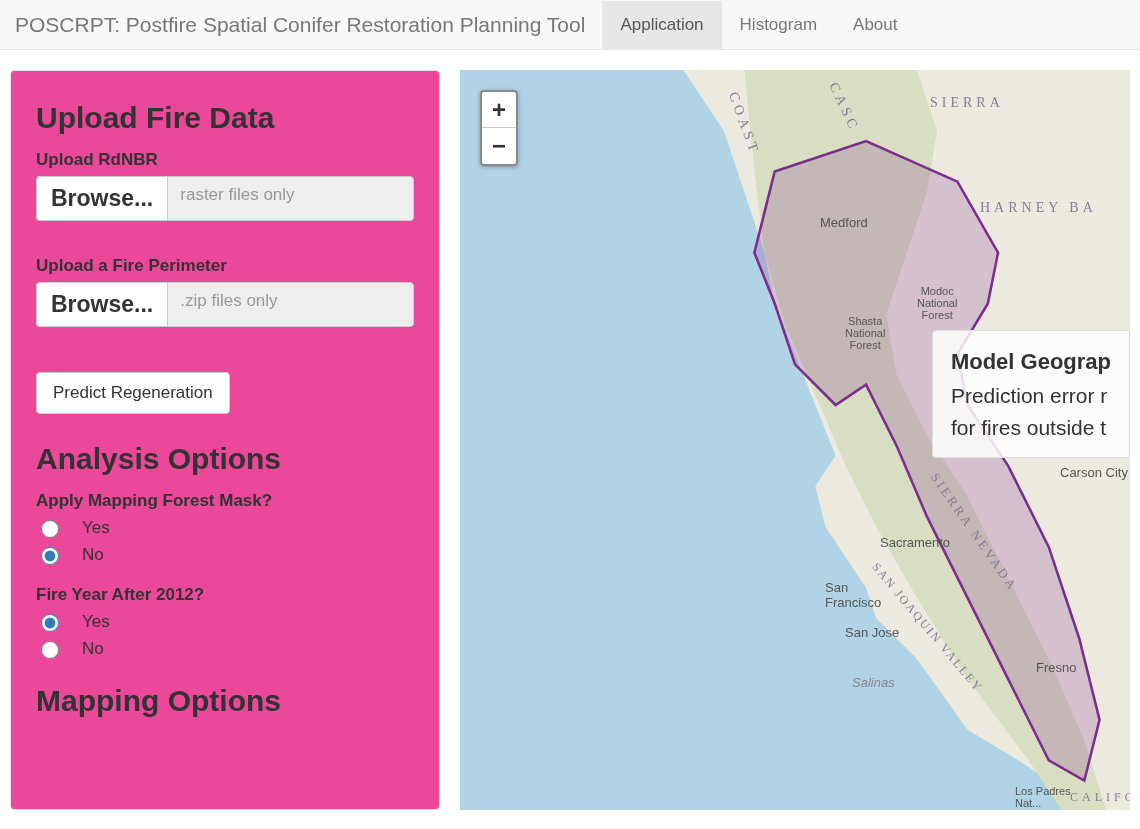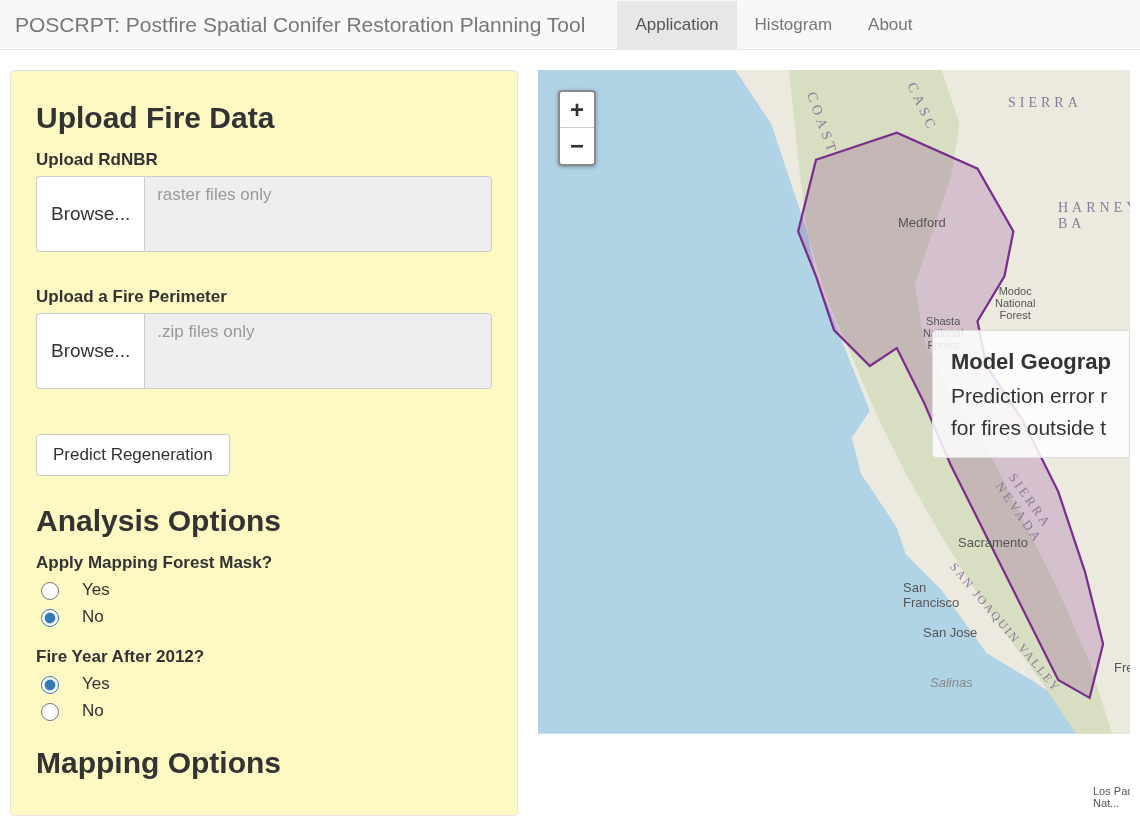--- a/index.html
+++ b/index.html
@@ -2,38 +2,38 @@
 <html><head>
 <meta charset="utf-8">
 <style>
   * { box-sizing: border-box; }
   html, body { margin:0; padding:0; font-family: "Helvetica Neue", Helvetica, Arial, sans-serif; color:#333; background:#fff; }
   .navbar {
     display:flex; align-items:center; height:50px;
     background:#f8f8f8; border-bottom:1px solid #e7e7e7;
     padding:0 15px; width:100%;
   }
-  .navbar-title { color:#777; font-size:21px; font-weight:400; margin-right:32px; }
+  .navbar-title { color:#777; font-size:21px; font-weight:400; margin-right:17px; }
   .nav-tabs { display:flex; }
   .nav-tab { padding:14px 18px; color:#777; font-size:17px; cursor:pointer; }
   .nav-tab.active { background:#e7e7e7; color:#555; }
   .main { display:flex; padding:20px 10px; gap:20px; }
 
   .sidebar {
-    width:508px; min-height:740px;
-    background:#fef9c3; border:1px solid #e3e3e3; border-radius:4px;
+    width:430px; min-height:740px;
+    background:#ec4899; border:1px solid #e3e3e3; border-radius:4px;
     padding:20px 25px;
   }
   .h2 { font-size:30px; font-weight:600; margin:10px 0 15px 0; color:#333; }
   .label { font-weight:700; font-size:17px; margin:10px 0 6px 0; color:#333; }
 
   .file-row { display:flex; margin-bottom:35px; }
   .browse-btn {
     background:#fff; border:1px solid #ccc; border-right:none;
-    border-radius:4px 0 0 4px; padding:26px 14px; font-size:19px; color:#333; cursor:pointer;
+    border-radius:4px 0 0 4px; padding:8px 14px; font-size:23px; color:#333; cursor:pointer;font-weight:bold;
   }
   .file-disp {
     flex:1; background:#eee; border:1px solid #ccc; border-radius:0 4px 4px 0;
     padding:8px 12px; color:#999; font-size:17px;
   }
   .predict-btn {
     background:#fff; border:1px solid #ccc; border-radius:4px;
     padding:10px 16px; font-size:17px; color:#333; cursor:pointer; margin:10px 0 18px 0;
   }
   .radio-row { display:flex; align-items:center; gap:20px; margin:6px 0; font-size:17px; }

